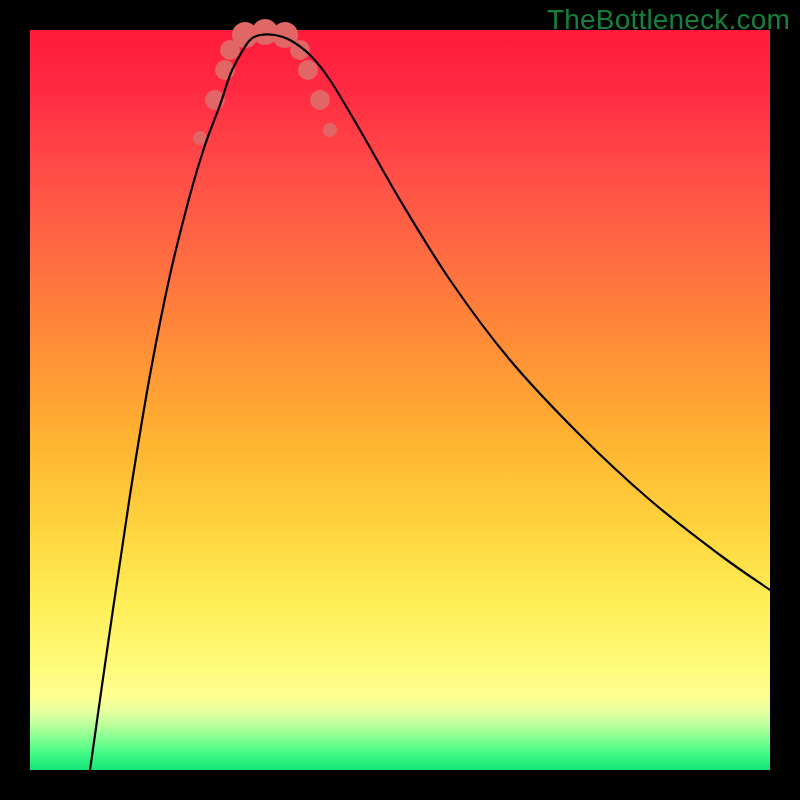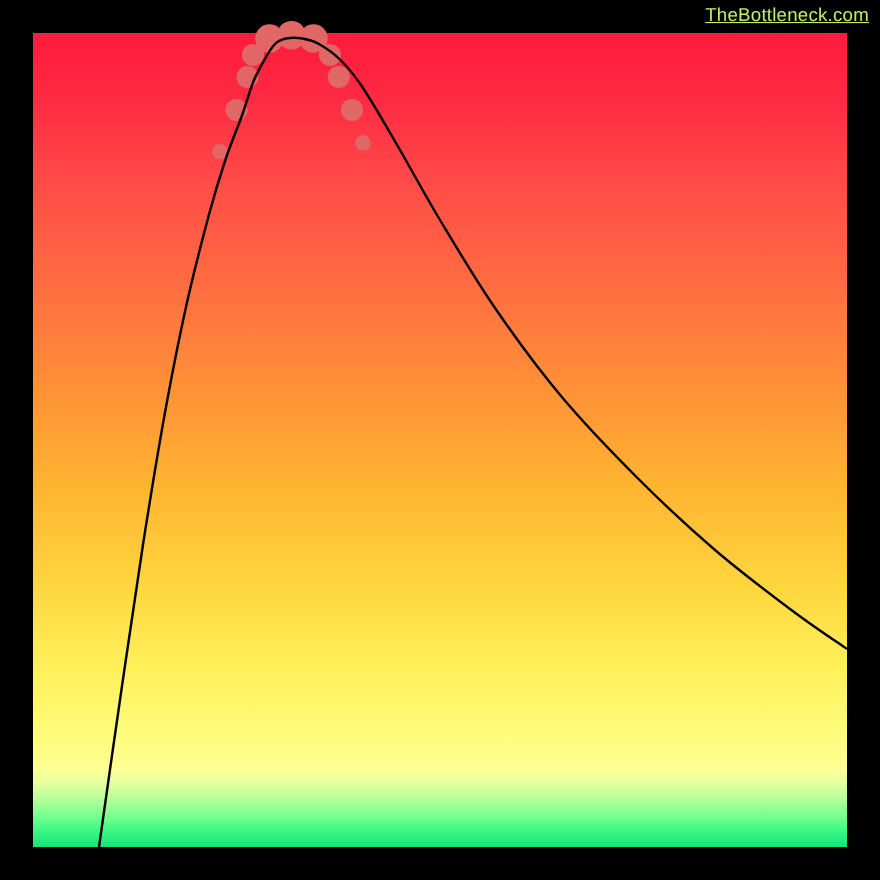--- a/index.html
+++ b/index.html
@@ -40,26 +40,25 @@
       #b8ff9a 94%,
       #7cff90 96%,
       #3cf885 98%,
       #17e478 100%
     );
   }
   .watermark {
     position: absolute;
     top: 4px;
     right: 10px;
-    color: #bef264;
-    font-size: 17px;
+    color: #15803d;
+    font-size: 28px;
     font-weight: 400;
     letter-spacing: 0.2px;
     user-select: none;
-    text-decoration: underline;
   }
   svg.curve {
     position: absolute;
     left: 0;
     top: 0;
     width: 740px;
     height: 740px;
     overflow: visible;
   }
   .marker {

